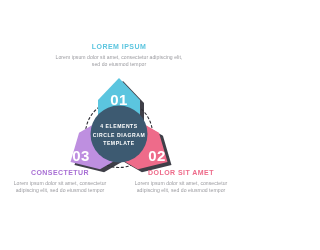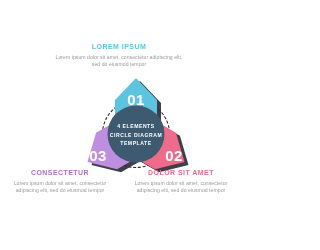--- a/index.html
+++ b/index.html
@@ -52,21 +52,21 @@
   }
   #block-right {
     left: 124px;
     top: 168px;
     width: 114px;
   }
 
   
   #diagram {
     position: absolute;
-    left: 17px;
+    left: 0;
     top: 72px;
     width: 238px;
     height: 112px;
   }
   #diagram svg {
     display: block;
     width: 238px;
     height: 112px;
   }
 

